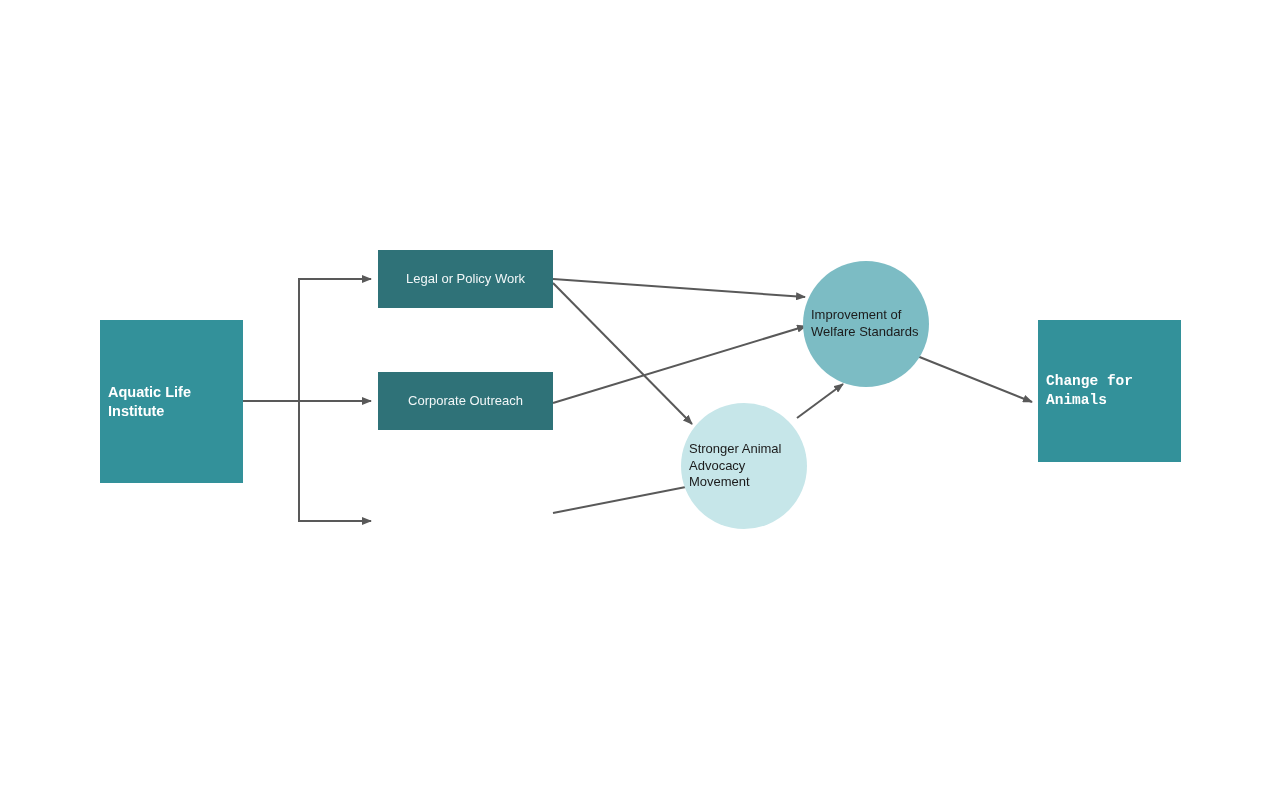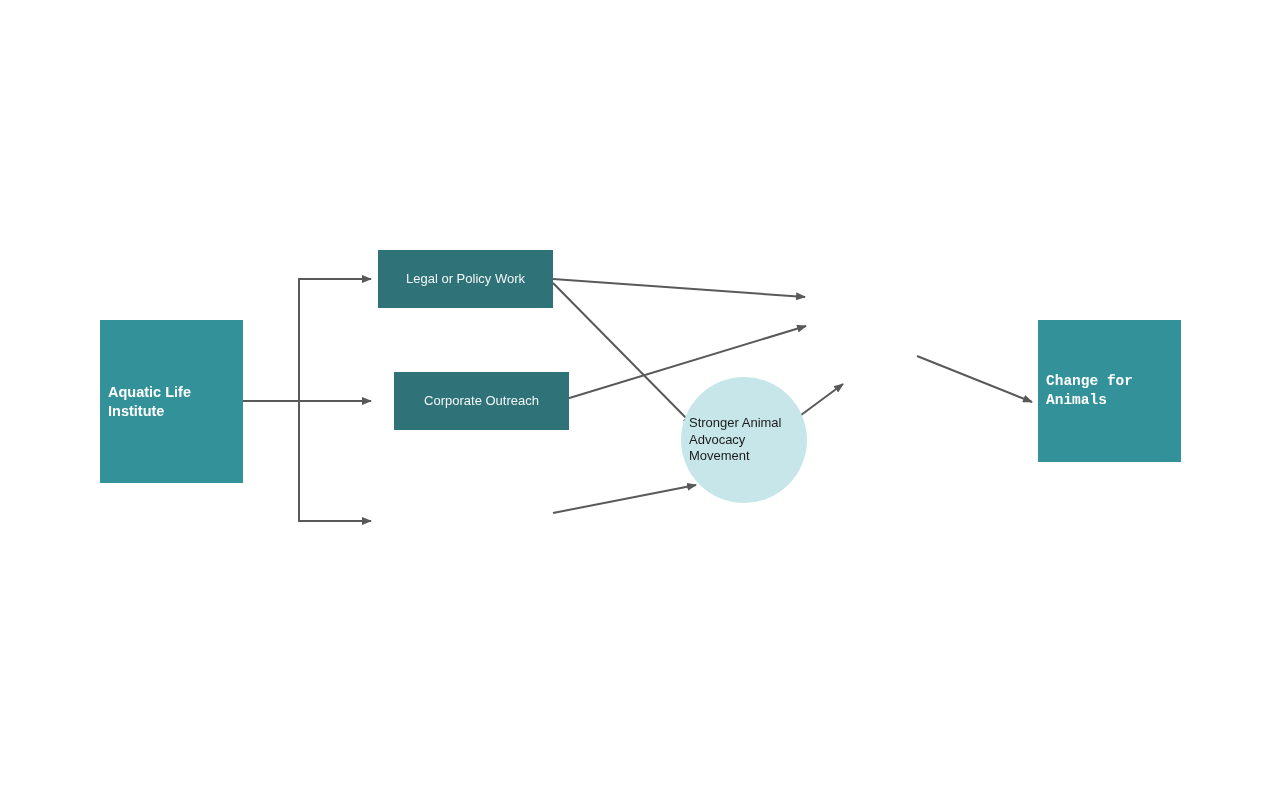--- a/index.html
+++ b/index.html
@@ -99,27 +99,30 @@
   </svg>
 
   <div class="node box-primary" style="left:100px; top:320px; width:143px; height:163px;">
     <span class="label">Aquatic Life Institute</span>
   </div>
 
   <div class="node box-activity" style="left:378px; top:250px; width:175px; height:58px;">
     <span class="label">Legal or Policy Work</span>
   </div>
 
-  <div class="node box-activity" style="left:378px; top:372px; width:175px; height:58px;margin-left:16px;">
+  <div class="node box-activity" style="left:378px; top:372px; width:175px; height:58px;">
     <span class="label">Corporate Outreach</span>
   </div>
 
 
-  <div class="node circle circle-light" style="left:681px; top:377px; width:126px; height:126px;">
+  <div class="node circle circle-light" style="left:681px; top:403px; width:126px; height:126px;">
     <span class="label">Stronger Animal Advocacy Movement</span>
   </div>
 
+  <div class="node circle circle-mid" style="left:803px; top:261px; width:126px; height:126px;">
+    <span class="label">Improvement of Welfare Standards</span>
+  </div>
 
   <div class="node box-primary" style="left:1038px; top:320px; width:143px; height:142px;font-family:Liberation Mono, monospace;">
     <span class="label">Change for Animals</span>
   </div>
 
 </div>
 
 </body></html>

